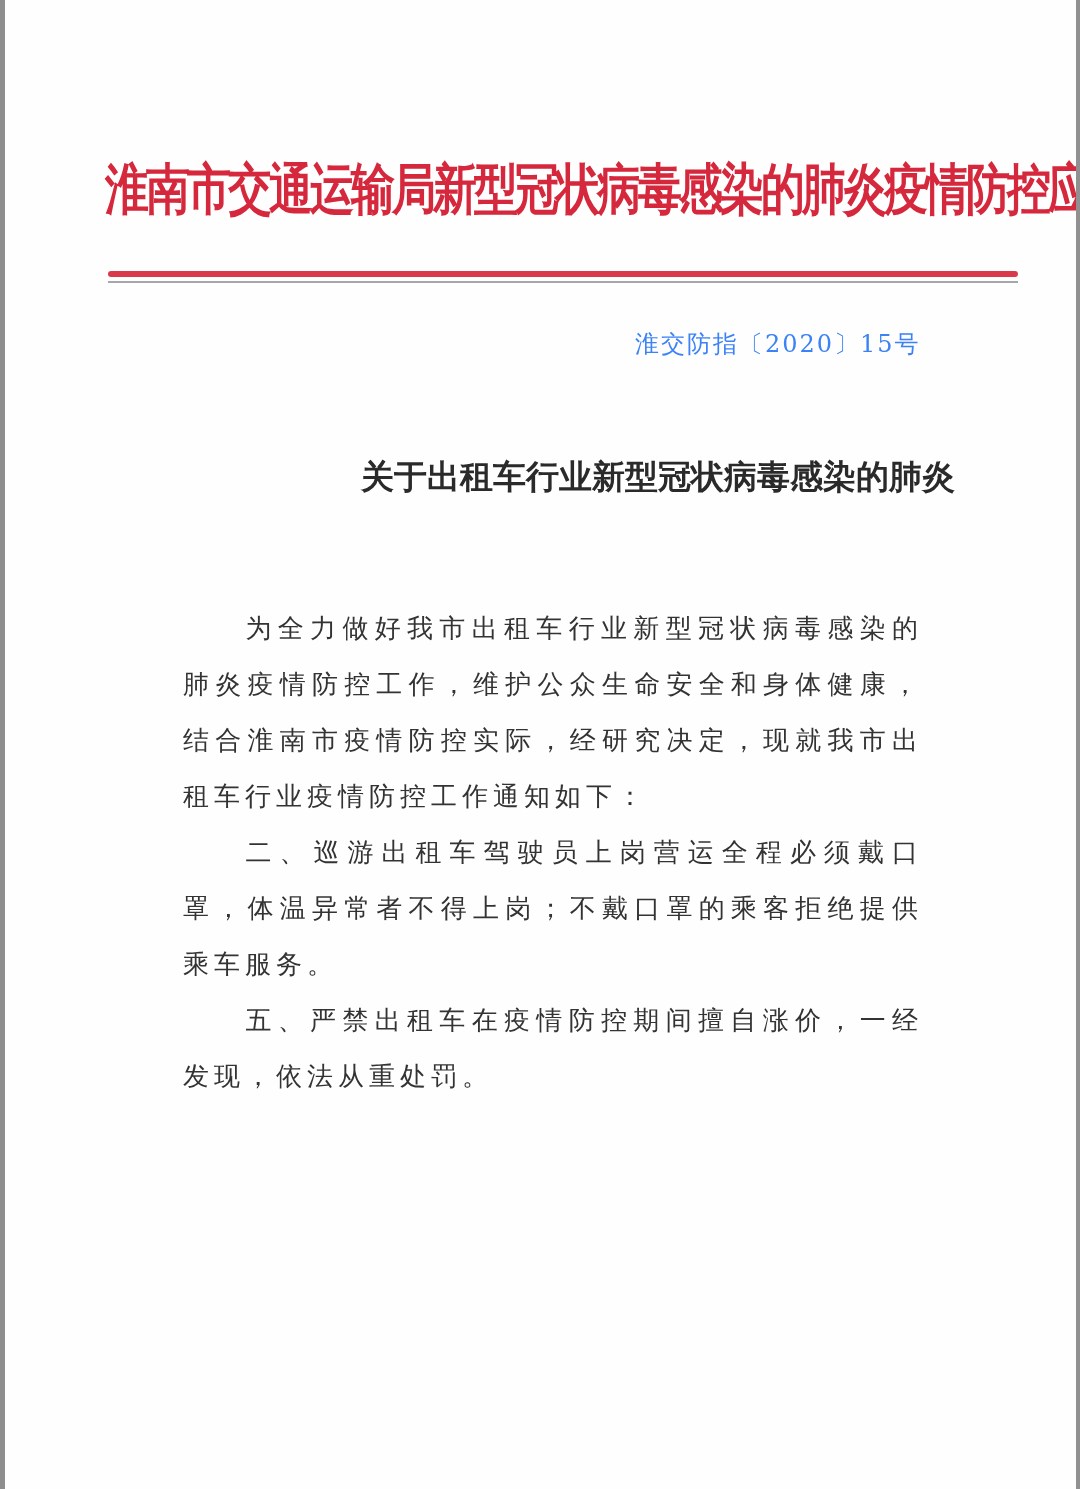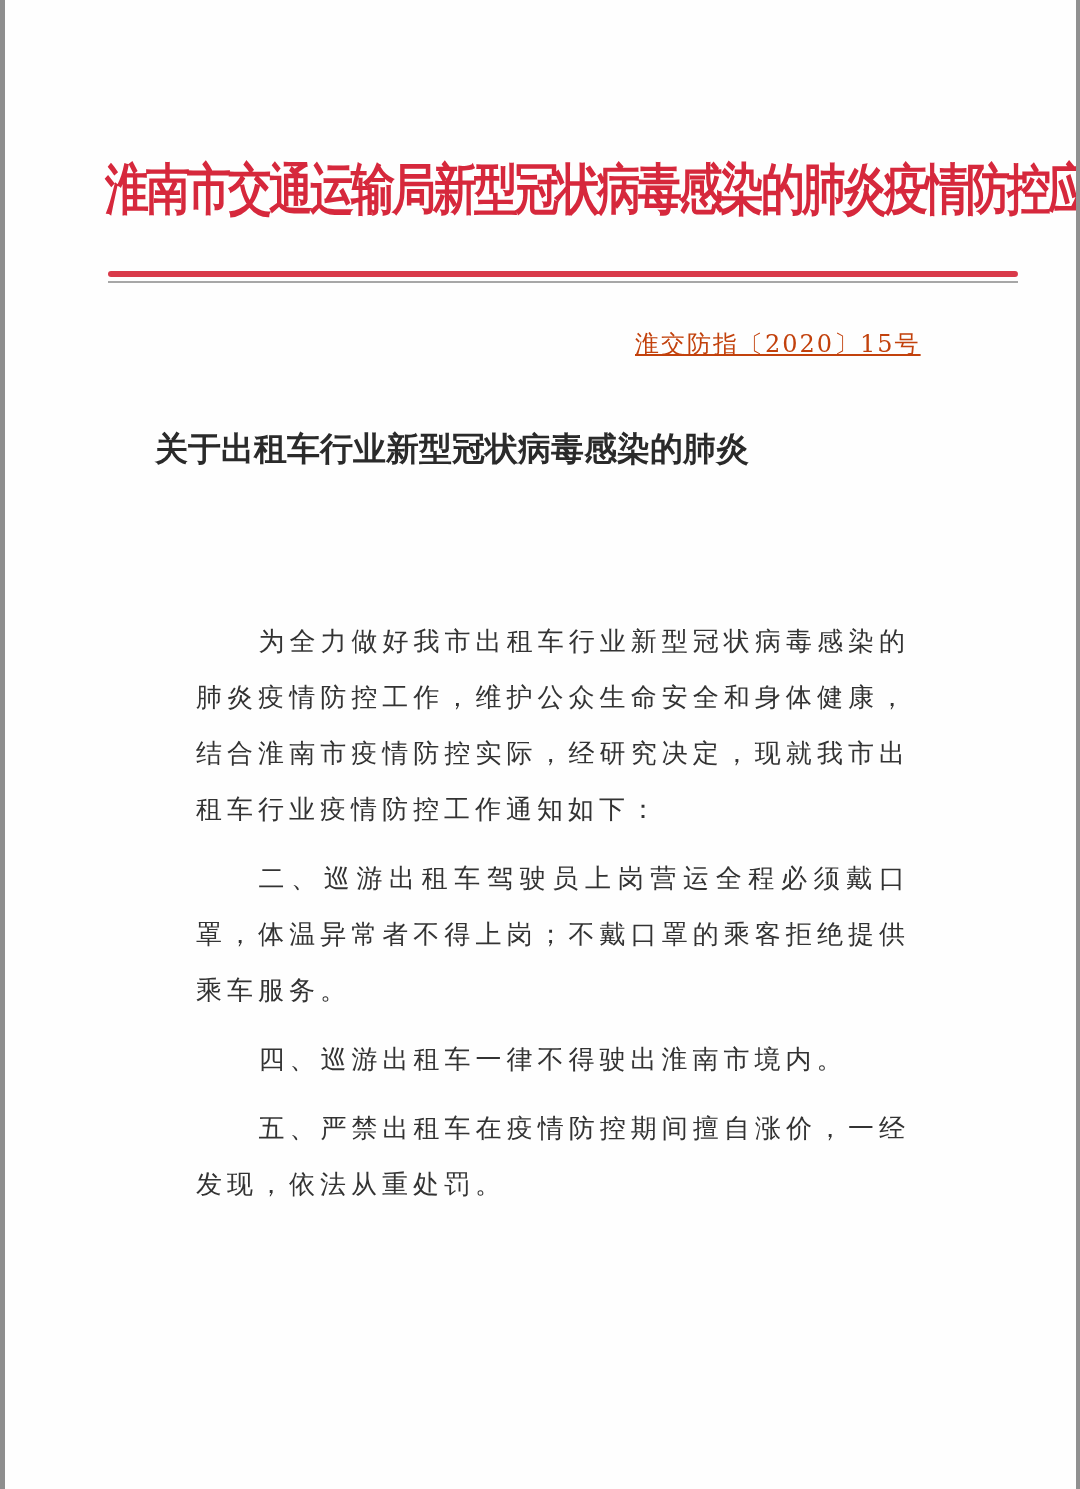--- a/index.html
+++ b/index.html
@@ -63,49 +63,48 @@
       top: 281px;
       width: 910px;
       height: 2px;
       background: #a7a7a7;
     }
     .doc-number {
       position: absolute;
       left: 630px;
       top: 328px;
       font-size: 24px;
-      color: #c2410c;
+      color: #3b82f6;
       letter-spacing: 2px;
       white-space: nowrap;
-      text-decoration: underline;
     }
     .doc-title {
       position: absolute;
       left: 150px;
-      top: 420px;
+      top: 448px;
       width: 800px;
-      text-align: left;
+      text-align: right;
       font-weight: bold;
       font-size: 33px;
       line-height: 58px;
       color: #2a2a2a;
     }
     .body-text {
       position: absolute;
       left: 178px;
       top: 600px;
       width: 740px;
       font-size: 26px;
       color: #333;
       line-height: 56px;
       letter-spacing: 5px;
       text-align: justify;
     }
     .para {
-      margin: 13px;
+      margin: 0;
       text-indent: 2.4em;
     }
   </style>
 </head>
 <body>
 
 <div class="edge-left"></div>
 
 <div class="page">
   <div class="org-header">淮南市交通运输局新型冠状病毒感染的肺炎疫情防控应急指挥部</div>
@@ -114,19 +113,18 @@
 
   <div class="doc-number">淮交防指〔2020〕15号</div>
 
   <div class="doc-title">
     <div>关于出租车行业新型冠状病毒感染的肺炎</div>
   </div>
 
   <div class="body-text">
     <p class="para">为全力做好我市出租车行业新型冠状病毒感染的肺炎疫情防控工作，维护公众生命安全和身体健康，结合淮南市疫情防控实际，经研究决定，现就我市出租车行业疫情防控工作通知如下：</p>
     <p class="para">二、巡游出租车驾驶员上岗营运全程必须戴口罩，体温异常者不得上岗；不戴口罩的乘客拒绝提供乘车服务。</p>
-    <p class="para">四、巡游出租车一律不得驶出淮南市境内。</p>
     <p class="para">五、严禁出租车在疫情防控期间擅自涨价，一经发现，依法从重处罚。</p>
 
   </div>
 </div>
 
 <div class="edge-right"></div>
 
 </body></html>

